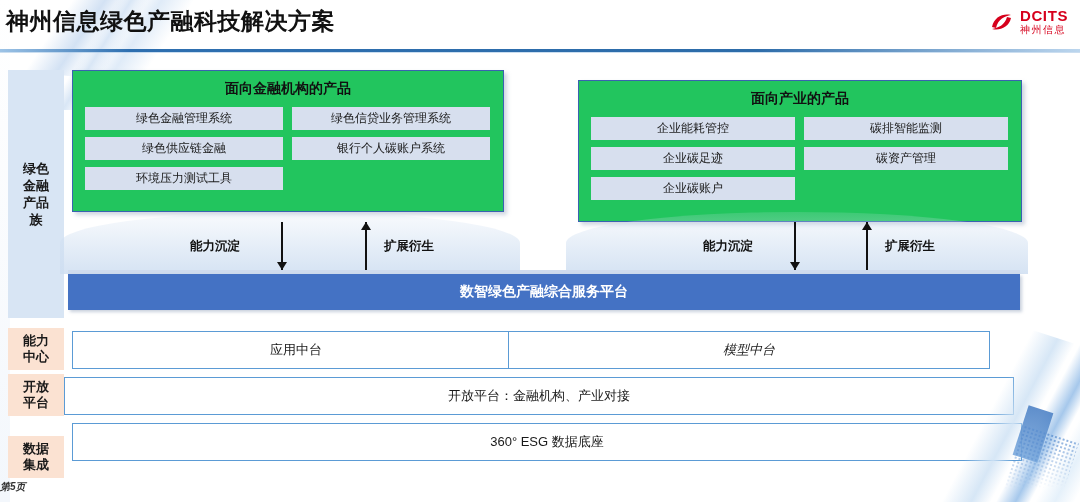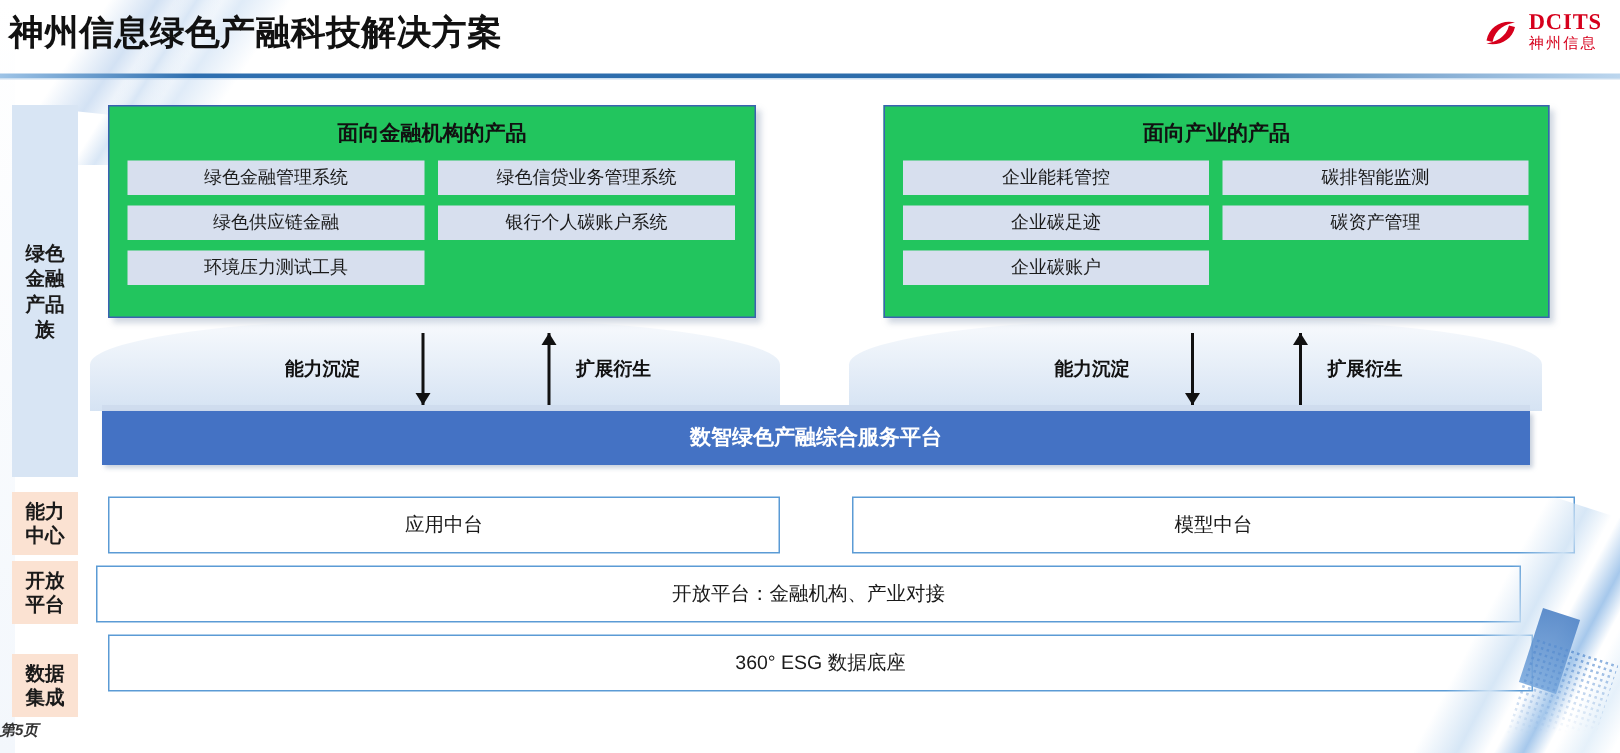--- a/index.html
+++ b/index.html
@@ -29,41 +29,41 @@
   .title-rule{
     position:absolute;left:0;top:49px;width:1080px;height:3px;
     background:linear-gradient(90deg,#9dc3e6 0%,#2e6fb0 12%,#2d6ca9 70%,#bcd6ee 100%);
   }
   .title-rule2{
     position:absolute;left:0;top:52px;width:1080px;height:1px;
     background:rgba(160,195,228,.55);
   }
 
   
-  .logo{position:absolute;right:12px;top:8px;display:flex;align-items:center;gap:5px;font-family:Liberation Serif, serif;}
+  .logo{position:absolute;right:12px;top:8px;display:flex;align-items:center;gap:5px;}
   .logo-mark{width:26px;height:20px;position:relative;}
   .logo-mark svg{display:block;}
   .logo-txt{display:flex;flex-direction:column;line-height:1;}
   .logo-en{font-size:15px;font-weight:bold;color:#d6001c;letter-spacing:.6px;}
   .logo-cn{font-size:10px;color:#d6001c;letter-spacing:1.5px;margin-top:2px;}
 
   
-  .rail{position:absolute;left:8px;width:44px;display:flex;align-items:center;justify-content:center;
+  .rail{position:absolute;left:8px;width:56px;display:flex;align-items:center;justify-content:center;
         text-align:center;font-weight:bold;color:#1a1a1a;}
   .rail-family{top:70px;height:248px;background:#d8e5f4;font-size:13px;line-height:17px;}
   .rail-peach{background:#fbe2d2;font-size:13px;line-height:16px;}
   .rail-ability{top:328px;height:42px;}
   .rail-open{top:374px;height:42px;font-family:Liberation Serif, serif;}
   .rail-data{top:436px;height:42px;}
 
   
   .panel{position:absolute;background:#22c55e;border:1px solid #3a62b0;
          box-shadow:3px 3px 4px rgba(120,140,170,.35);font-family:Liberation Serif, serif;}
   .panel-left{left:72px;top:70px;width:430px;height:140px;}
-  .panel-right{left:578px;top:70px;width:442px;height:140px;margin-left:11px;}
+  .panel-right{left:578px;top:80px;width:442px;height:140px;}
   .panel-title{font-size:14px;font-weight:bold;color:#111;text-align:center;margin-top:9px;}
   .chips{display:flex;flex-wrap:wrap;gap:7px 9px;padding:9px 12px 0 12px;}
   .chip{background:#d7dfee;color:#1a1a1a;font-size:12px;text-align:center;
         height:23px;line-height:23px;flex:0 0 calc(50% - 5px);box-sizing:border-box;
         white-space:nowrap;overflow:hidden;}
 
   
   .arc{position:absolute;border-radius:50% 50% 0 0;
        background:linear-gradient(180deg,rgba(214,227,243,.15) 0%,rgba(206,222,241,.85) 100%);
        pointer-events:none;}
@@ -85,21 +85,21 @@
     background:#4472c4;color:#fff;font-size:14px;font-weight:bold;
     display:flex;align-items:center;justify-content:center;
     box-shadow:2px 2px 3px rgba(120,140,170,.4);}
   .platform-cap{position:absolute;left:68px;top:270px;width:952px;height:4px;background:#cfdcee;}
 
   
   .lrow{position:absolute;border:1px solid #5b9bd5;background:#fff;
         display:flex;align-items:center;justify-content:center;
         font-size:13px;color:#1a1a1a;}
   .row-ability-a{left:72px;top:331px;width:446px;height:36px;}
-  .row-ability-b{left:568px;top:331px;width:480px;height:36px;}
+  .row-ability-b{left:508px;top:331px;width:480px;height:36px;font-style:italic;}
   .row-open{left:64px;top:377px;width:948px;height:36px;}
   .row-data{left:72px;top:423px;width:948px;height:36px;}
 
   
   .footer{position:absolute;left:0;top:480px;width:1080px;text-align:left;
           font-size:10px;font-style:italic;color:#333;font-weight:bold;}
 
   
   .corner{position:absolute;right:-30px;bottom:-60px;width:180px;height:230px;
     transform:rotate(18deg);pointer-events:none;

